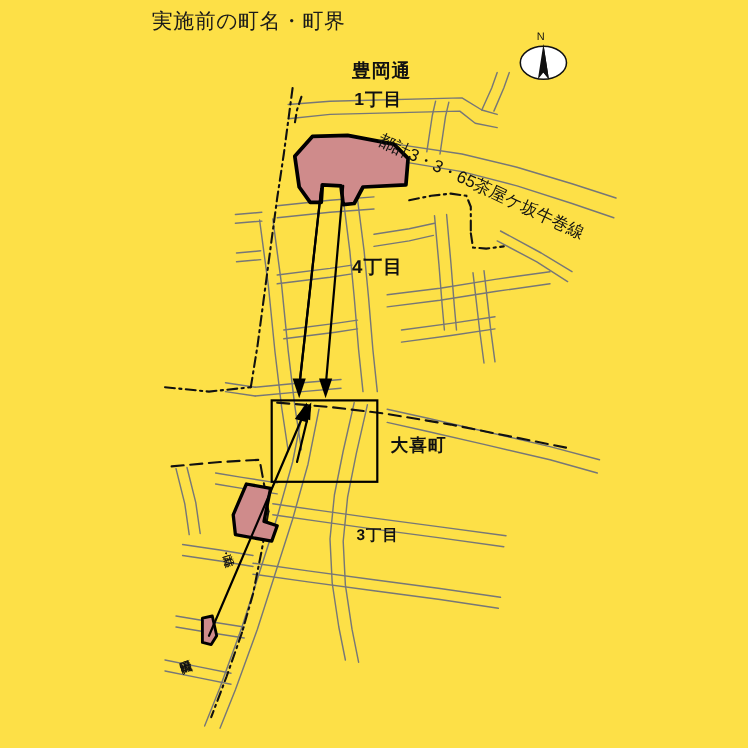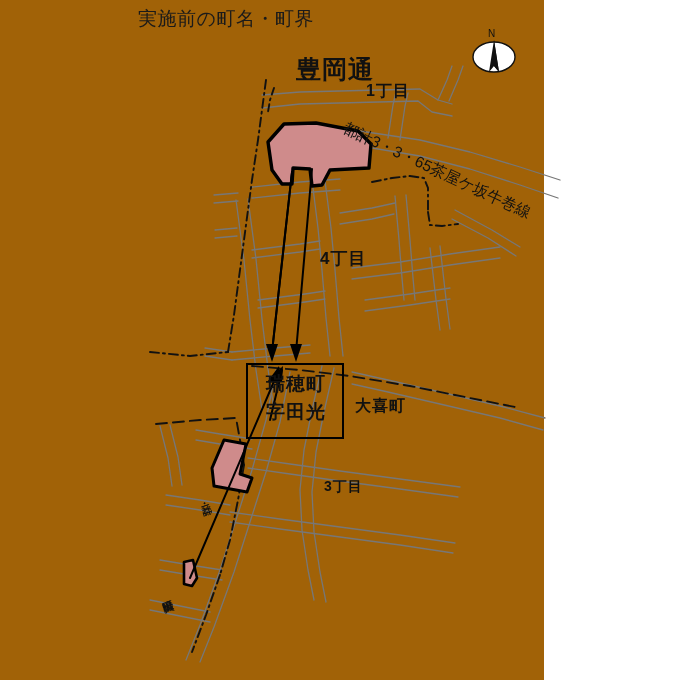--- a/index.html
+++ b/index.html
@@ -11,23 +11,23 @@
     width: 680px;
     height: 680px;
     font-family: "Liberation Sans", "DejaVu Sans", sans-serif;
     overflow: hidden;
     position: relative;
   }
   #map-root {
     position: absolute;
     left: 0;
     top: 0;
-    width: 544px;
+    width: 680px;
     height: 680px;
-    background: #a16207;
+    background: #fde047;
   }
   svg.map-canvas {
     position: absolute;
     left: 0;
     top: 0;
     width: 680px;
     height: 680px;
     display: block;
   }
   .map-title {
@@ -38,23 +38,23 @@
     letter-spacing: 0.5px;
     color: #1a1a1a;
     white-space: nowrap;
   }
   .lbl {
     position: absolute;
     color: #111111;
     white-space: nowrap;
     line-height: 1.25;
   }
-  .lbl-toyooka   { left: 296px; top: 54px;  font-size: 25px; font-weight: 700; letter-spacing:1px;}
-  .lbl-chome1    { left: 322px; top: 81px;  font-size: 16px; font-weight: 700; letter-spacing:1px;margin-left:44px;}
-  .lbl-chome4    { left: 320px; top: 248px; font-size: 17px; font-weight: 700; letter-spacing:1px;}
+  .lbl-toyooka   { left: 320px; top: 54px;  font-size: 17px; font-weight: 700; letter-spacing:1px;}
+  .lbl-chome1    { left: 322px; top: 81px;  font-size: 16px; font-weight: 700; letter-spacing:1px;}
+  .lbl-chome4    { left: 320px; top: 232px; font-size: 17px; font-weight: 700; letter-spacing:1px;}
   .lbl-chome3    { left: 324px; top: 478px; font-size: 14px; font-weight: 700; letter-spacing:1px;}
   .lbl-daiki     { left: 355px; top: 396px; font-size: 16px; font-weight: 700; letter-spacing:1px;}
 
   .lbl-road-main {
     left: 348px; top: 118px;
     font-size: 15.5px;
     font-weight: 500;
     transform: rotate(25deg);
     transform-origin: 0 0;
   }
@@ -271,20 +271,16 @@
   <div class="lbl lbl-daiki">大喜町</div>
 
   <div class="lbl lbl-road-main">都計3・3・65茶屋ケ坂牛巻線</div>
 
   <div class="lbl lbl-road-vert1">都計三・三・</div>
 
   <div class="lbl lbl-road-vert2">大〇橋田町線</div>
 
   <div class="callout-box"></div>
 
-  <div class="callout-text">
-    <span>瑞穂町</span>
-    <span>字田光</span>
-  </div>
 
   <div class="compass-label">N</div>
 
 </div>
 
 </body></html>

